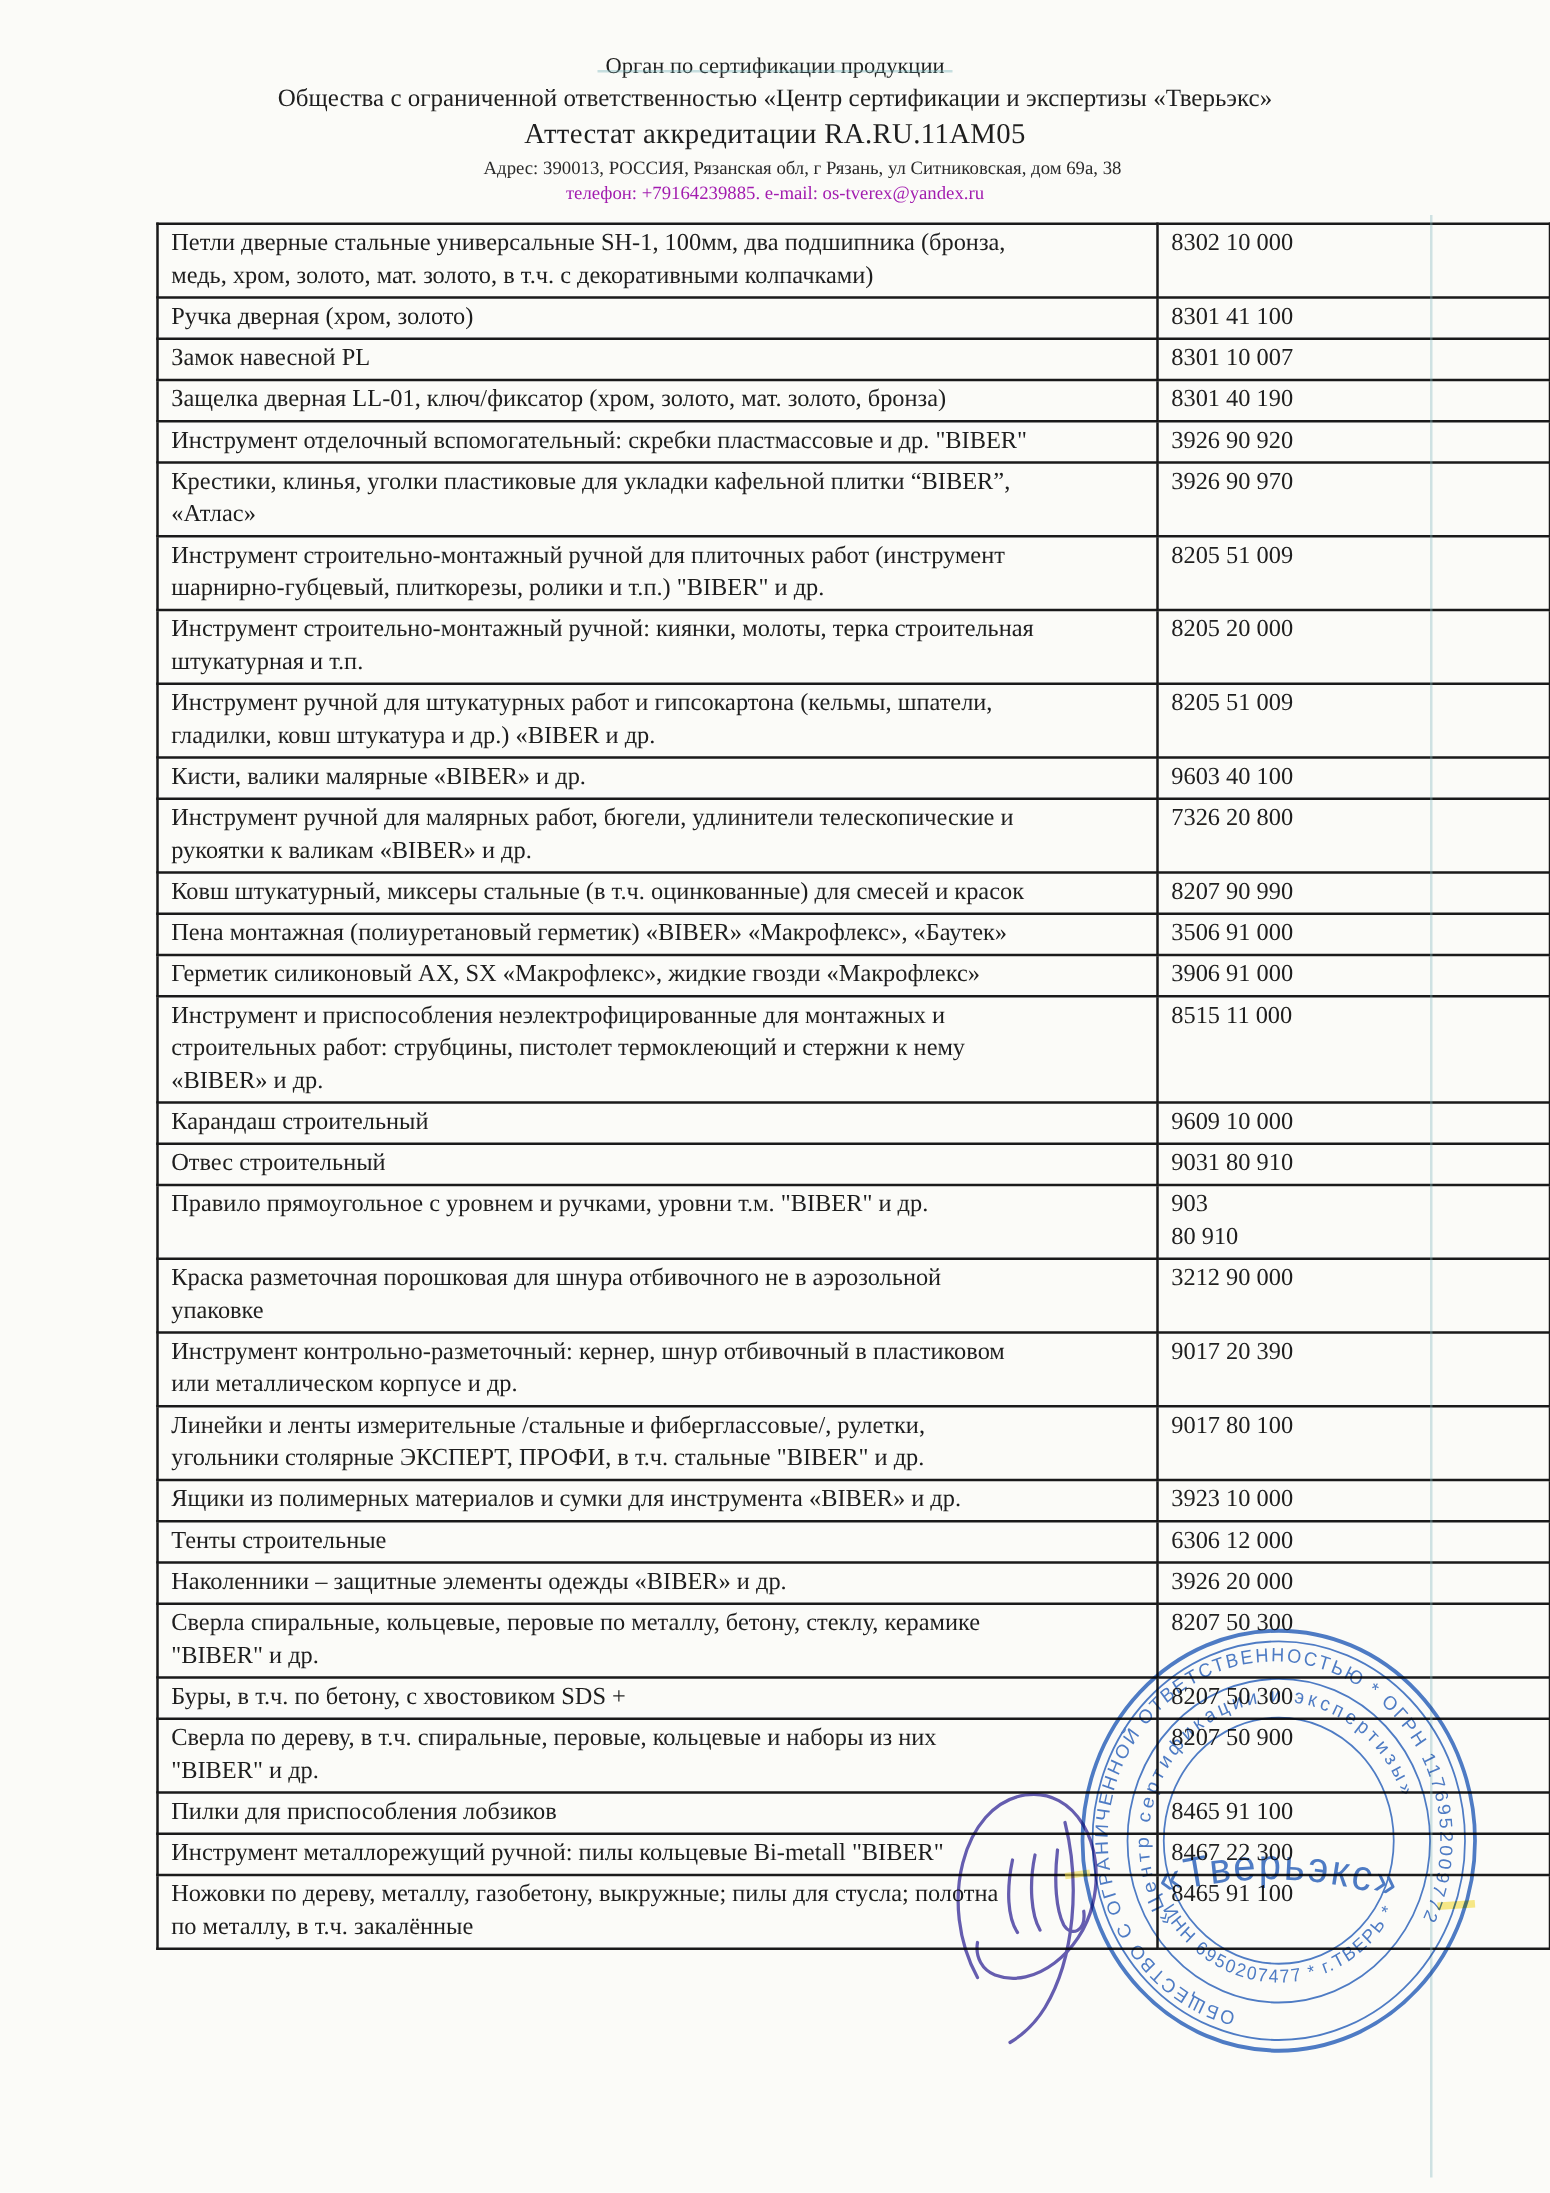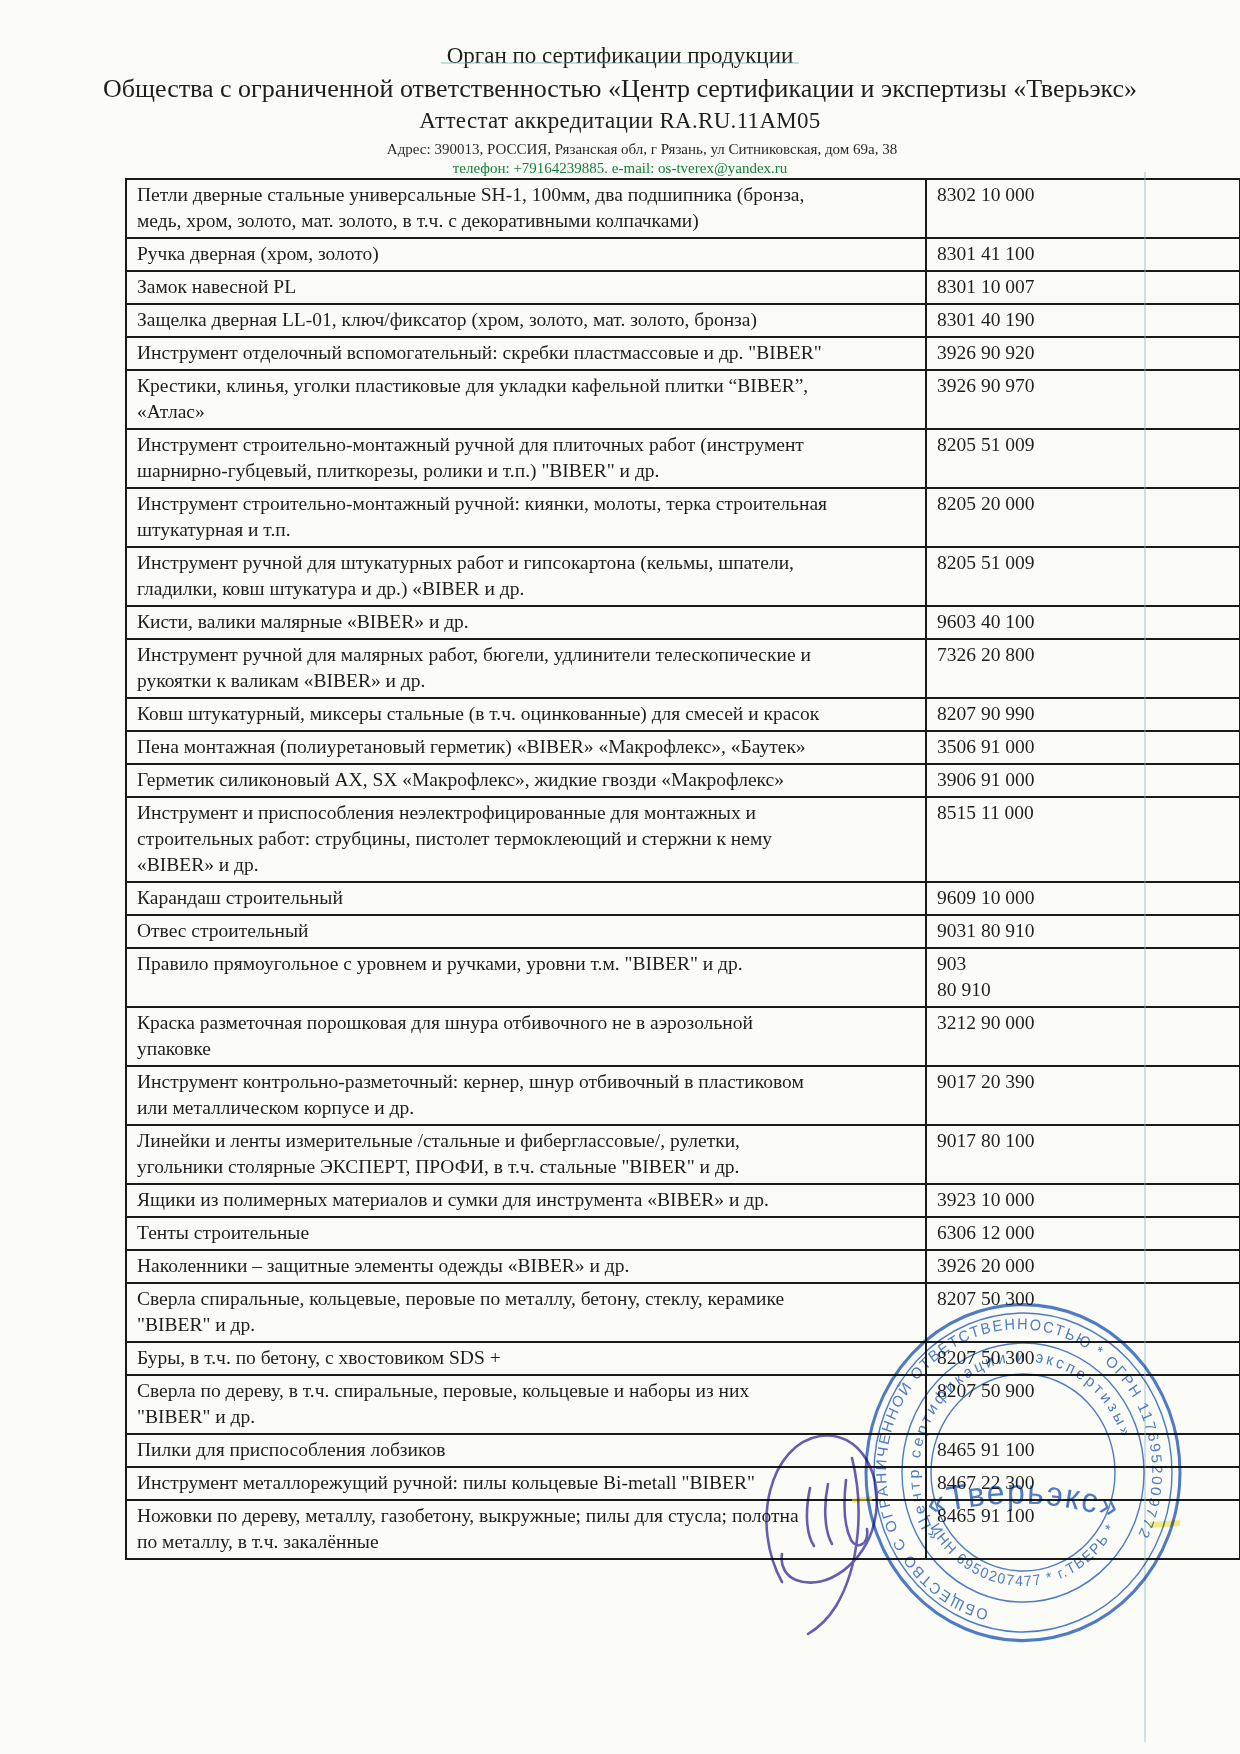--- a/index.html
+++ b/index.html
@@ -5,29 +5,29 @@
   html,body{margin:0;padding:0;}
   body{
     width:1240px;height:1754px;position:relative;overflow:hidden;
     background:#fbfbf8;
     font-family:"Liberation Serif","DejaVu Serif",serif;
     color:#1e1e1e;
   }
   .page{position:absolute;inset:0;}
   
   .doc-header{padding-top:42px;text-align:center;line-height:1.22;}
-  .hdr-line1{font-size:23px;position:relative;display:inline-block;}
+  .hdr-line1{font-size:18px;position:relative;display:inline-block;}
   .hdr-line1::after{ 
     content:"";position:absolute;left:-6px;right:-6px;bottom:6px;height:2px;
     background:rgba(120,180,185,0.40);
   }
-  .hdr-line2{font-size:26px;margin-top:3px;}
+  .hdr-line2{font-size:20px;margin-top:3px;}
   .hdr-line3{font-size:23px;margin-top:2px;letter-spacing:.3px;}
   .hdr-addr{font-size:15px;margin-top:5px;color:#2a2a2a;padding-left:44px;}
-  .hdr-contact{font-size:15px;margin-top:1px;color:#15803d;}
+  .hdr-contact{font-size:15px;margin-top:1px;color:#a21caf;}
   
   .tbl-wrap{position:absolute;left:125px;top:178px;width:1070px;}
   table.products{
     width:100%;border-collapse:collapse;table-layout:fixed;
     border:2.5px solid #151515;
   }
   table.products td{
     border:2px solid #1a1a1a;
     vertical-align:top;
     font-size:19.5px;line-height:26px;

